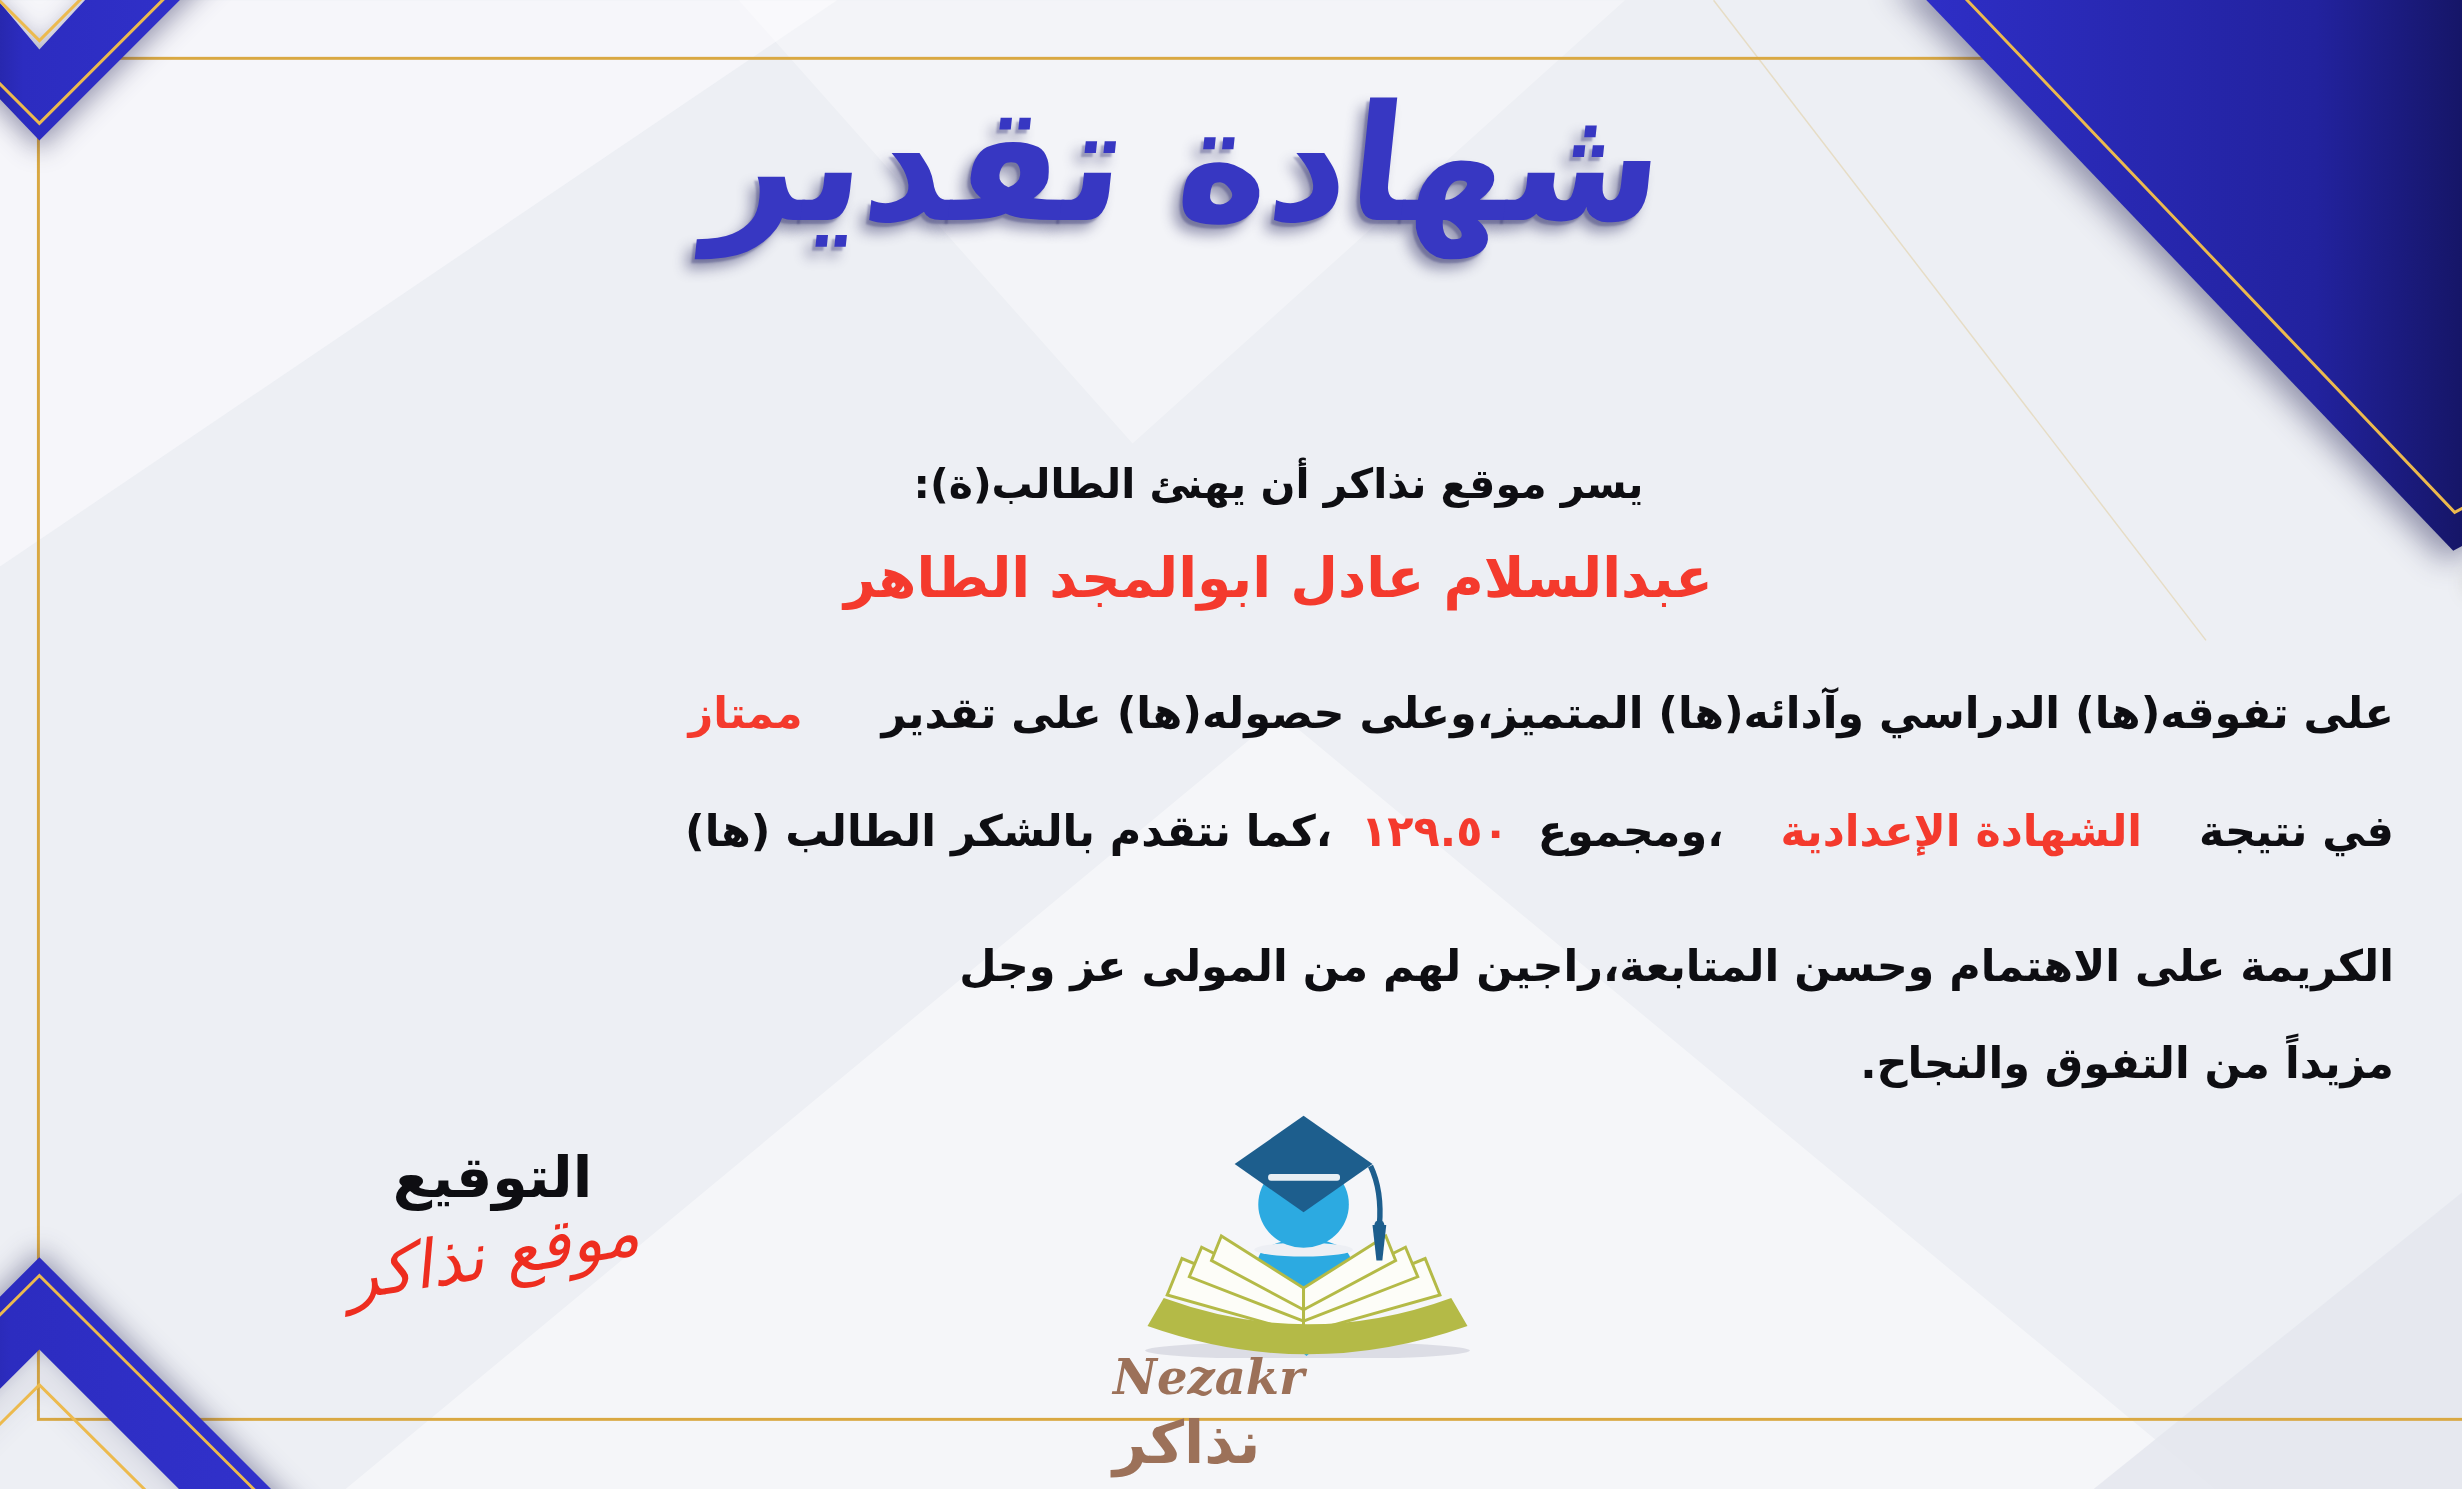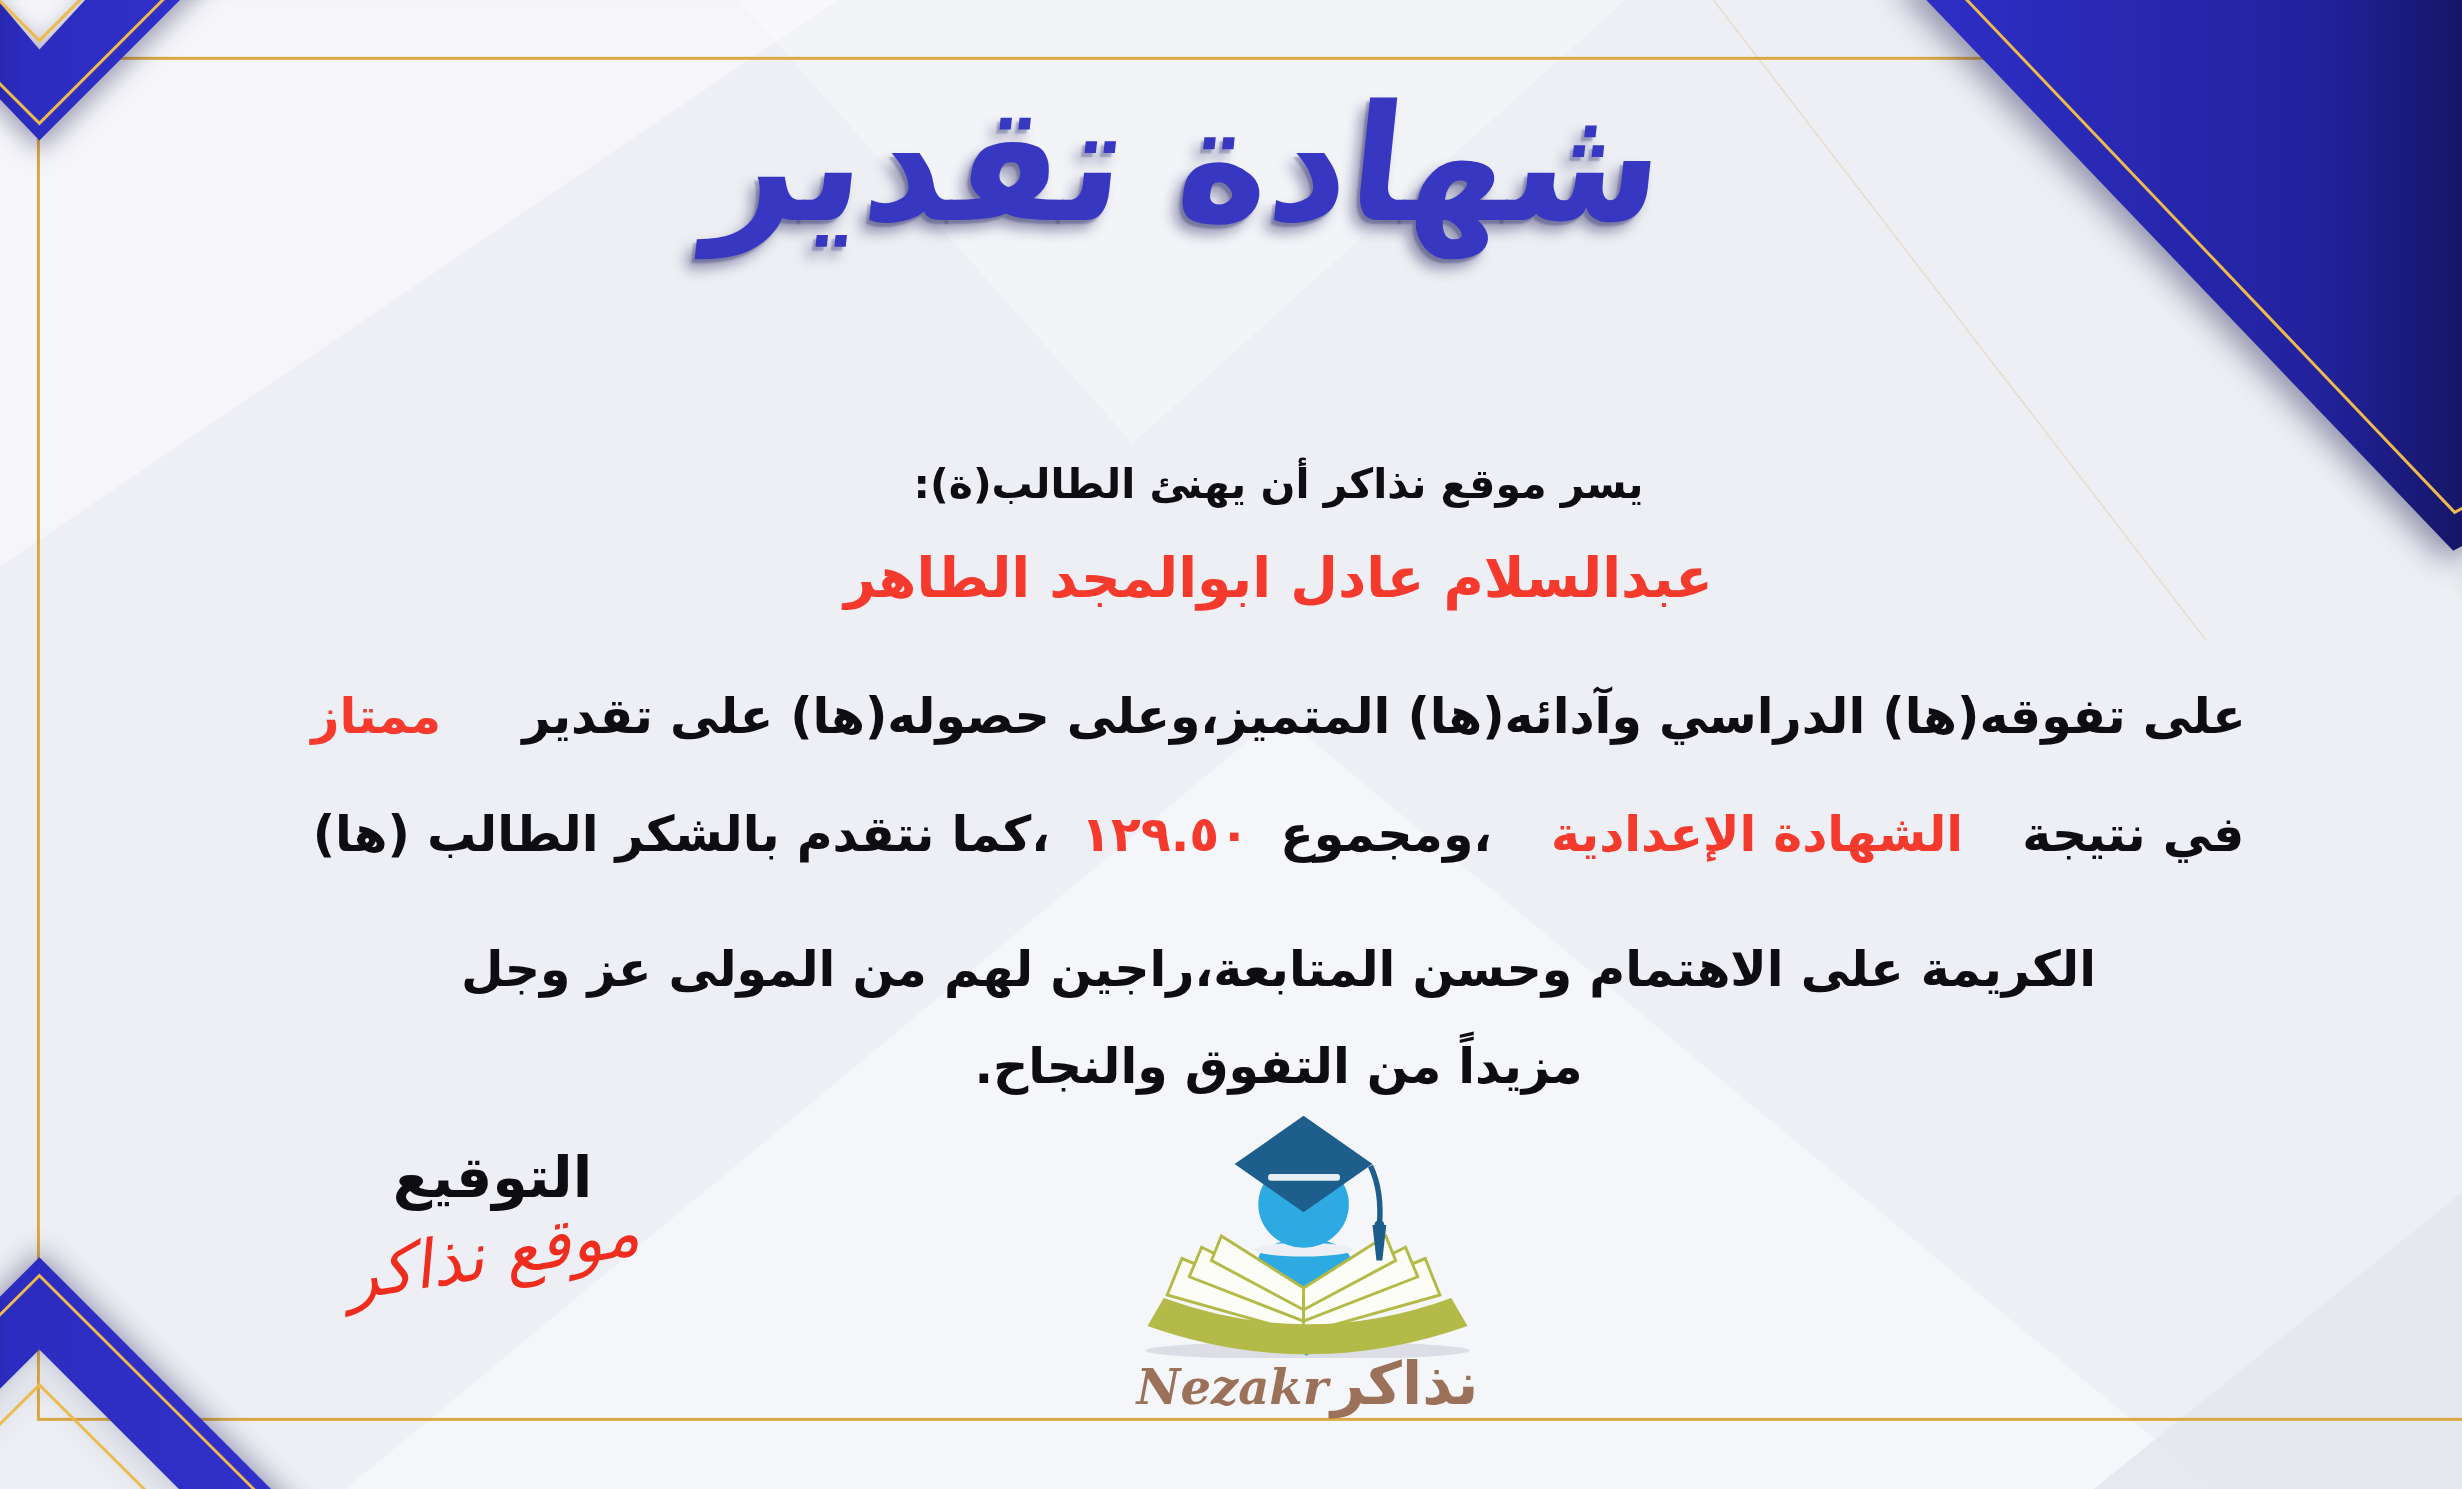--- a/index.html
+++ b/index.html
@@ -21,41 +21,41 @@
     transform:skewX(-6deg) scaleY(1.04);
     text-shadow:-7.9px 9.8px 12.8px rgba(45,45,100,.45), -3px 3.9px 2px rgba(45,45,120,.35);
     direction:rtl;
   }
   .line{
     left:163px; width:2231px; text-align:center; direction:rtl;
     color:#0e0e12; font-weight:700;
   }
   #intro-line{top:460px; font-size:41px;}
   #student-name{top:546px; font-size:55px; color:#f43a2d;}
-  .bodyline{font-size:49px;}
+  .bodyline{font-size:43px;text-align:right;}
   #body-line-1{top:688px;}
   #body-line-2{top:806px;}
   #body-line-3{top:922px;margin-top:19px;}
   #body-line-4{top:1038px;}
   .hl{color:#f43a2d;}
   .hl-a{margin-right:64px;}
   .hl-b{margin:0 42px;}
   .hl-c{margin:0 14px;}
   #signature-label{
     top:1144px; left:340px; width:305px; text-align:center;
     font-size:57px; font-weight:700; color:#0e0e12;
   }
   #signature-script{
     top:1216px; left:295px; width:394px; text-align:center;
     font-size:66px; font-style:italic; font-weight:400; color:#ee2d1f;
     transform:rotate(-9deg); letter-spacing:3px; direction:rtl;
   }
   #logo{top:1102px; left:1113px; width:389px; z-index:5;}
   #logo-text{
-    display:flex; flex-direction:row; align-items:baseline; justify-content:center;
+    display:flex; flex-direction:column; align-items:baseline; justify-content:center;
     gap:3px; margin-top:-8.9px; direction:ltr; color:#9c7159;
   }
   #logo-latin{font-family:"DejaVu Serif", serif; font-weight:700; font-style:italic; font-size:48px;}
   #logo-arabic{font-weight:700; font-size:59px; direction:rtl;}
 </style>
 </head>
 <body>
 
 <div id="canvas">
 

